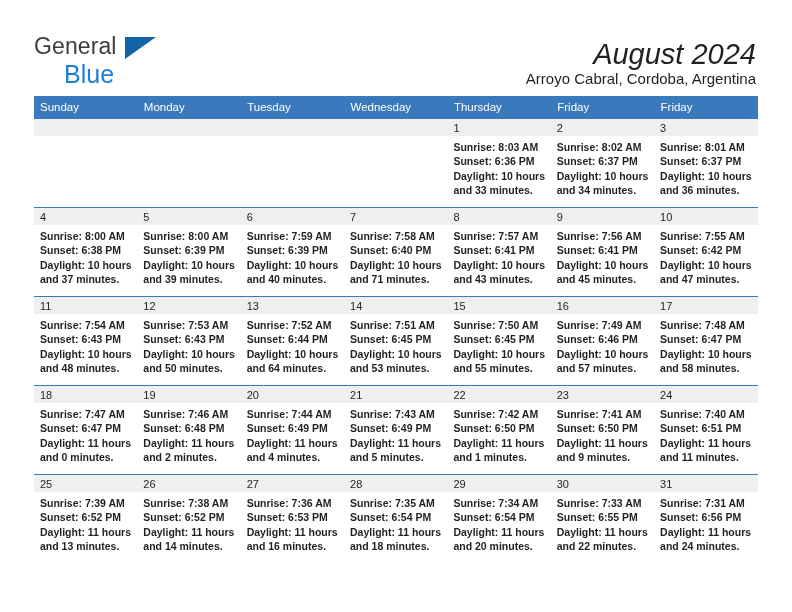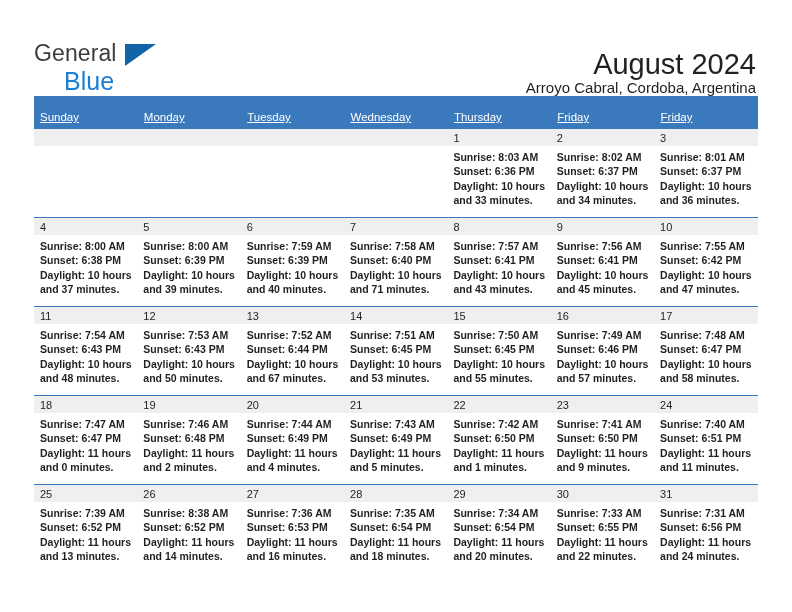--- a/index.html
+++ b/index.html
@@ -19,21 +19,21 @@
     position: relative;
     width: 792px;
     height: 612px;
     box-sizing: border-box;
   }
 
   
   .top {
     display: flex;
     justify-content: space-between;
-    align-items: flex-end;
+    align-items: center;
     padding: 28px 36px 0 34px;
     box-sizing: border-box;
     height: 96px;
   }
 
   .brand {
     position: relative;
     width: 150px;
     height: 54px;
     line-height: 1;
@@ -64,20 +64,21 @@
 
   .titles {
     text-align: right;
     padding-top: 2px;
   }
   .cal-title {
     font-size: 29px;
     color: #231f20;
     line-height: 1.05;
     white-space: nowrap;
+    font-style: italic;
   }
   .cal-sub {
     font-size: 15px;
     color: #231f20;
     margin-top: 0;
     white-space: nowrap;
   }
 
   
   .cal {
@@ -85,25 +86,24 @@
     width: 724px;
     border-collapse: collapse;
     table-layout: fixed;
   }
   .cal th {
     background: #3b79bd;
     color: #ffffff;
     font-size: 11.5px;
     font-weight: normal;
     text-align: left;
-    padding: 15px 0 5px 6px;
+    padding: 5px 0 5px 6px;
     height: 19px;
     box-sizing: border-box;
     border-right: 1px solid #3b79bd;
-    text-decoration: underline;
   }
   .cal td {
     vertical-align: top;
     padding: 0;
     border-top: 1px solid #3b79bd;
     width: 103.4px;
     height: 89px;
     box-sizing: border-box;
     background: #ffffff;
   }
@@ -288,21 +288,21 @@
               <div>Daylight: 10 hours</div>
               <div>and 50 minutes.</div>
             </div>
           </td>
           <td>
             <div class="daynum-band">13</div>
             <div class="cell-body">
               <div>Sunrise: 7:52 AM</div>
               <div>Sunset: 6:44 PM</div>
               <div>Daylight: 10 hours</div>
-              <div>and 67 minutes.</div>
+              <div>and 64 minutes.</div>
             </div>
           </td>
           <td>
             <div class="daynum-band">14</div>
             <div class="cell-body">
               <div>Sunrise: 7:51 AM</div>
               <div>Sunset: 6:45 PM</div>
               <div>Daylight: 10 hours</div>
               <div>and 53 minutes.</div>
             </div>
@@ -406,21 +406,21 @@
             <div class="cell-body">
               <div>Sunrise: 7:39 AM</div>
               <div>Sunset: 6:52 PM</div>
               <div>Daylight: 11 hours</div>
               <div>and 13 minutes.</div>
             </div>
           </td>
           <td>
             <div class="daynum-band">26</div>
             <div class="cell-body">
-              <div>Sunrise: 8:38 AM</div>
+              <div>Sunrise: 7:38 AM</div>
               <div>Sunset: 6:52 PM</div>
               <div>Daylight: 11 hours</div>
               <div>and 14 minutes.</div>
             </div>
           </td>
           <td>
             <div class="daynum-band">27</div>
             <div class="cell-body">
               <div>Sunrise: 7:36 AM</div>
               <div>Sunset: 6:53 PM</div>

